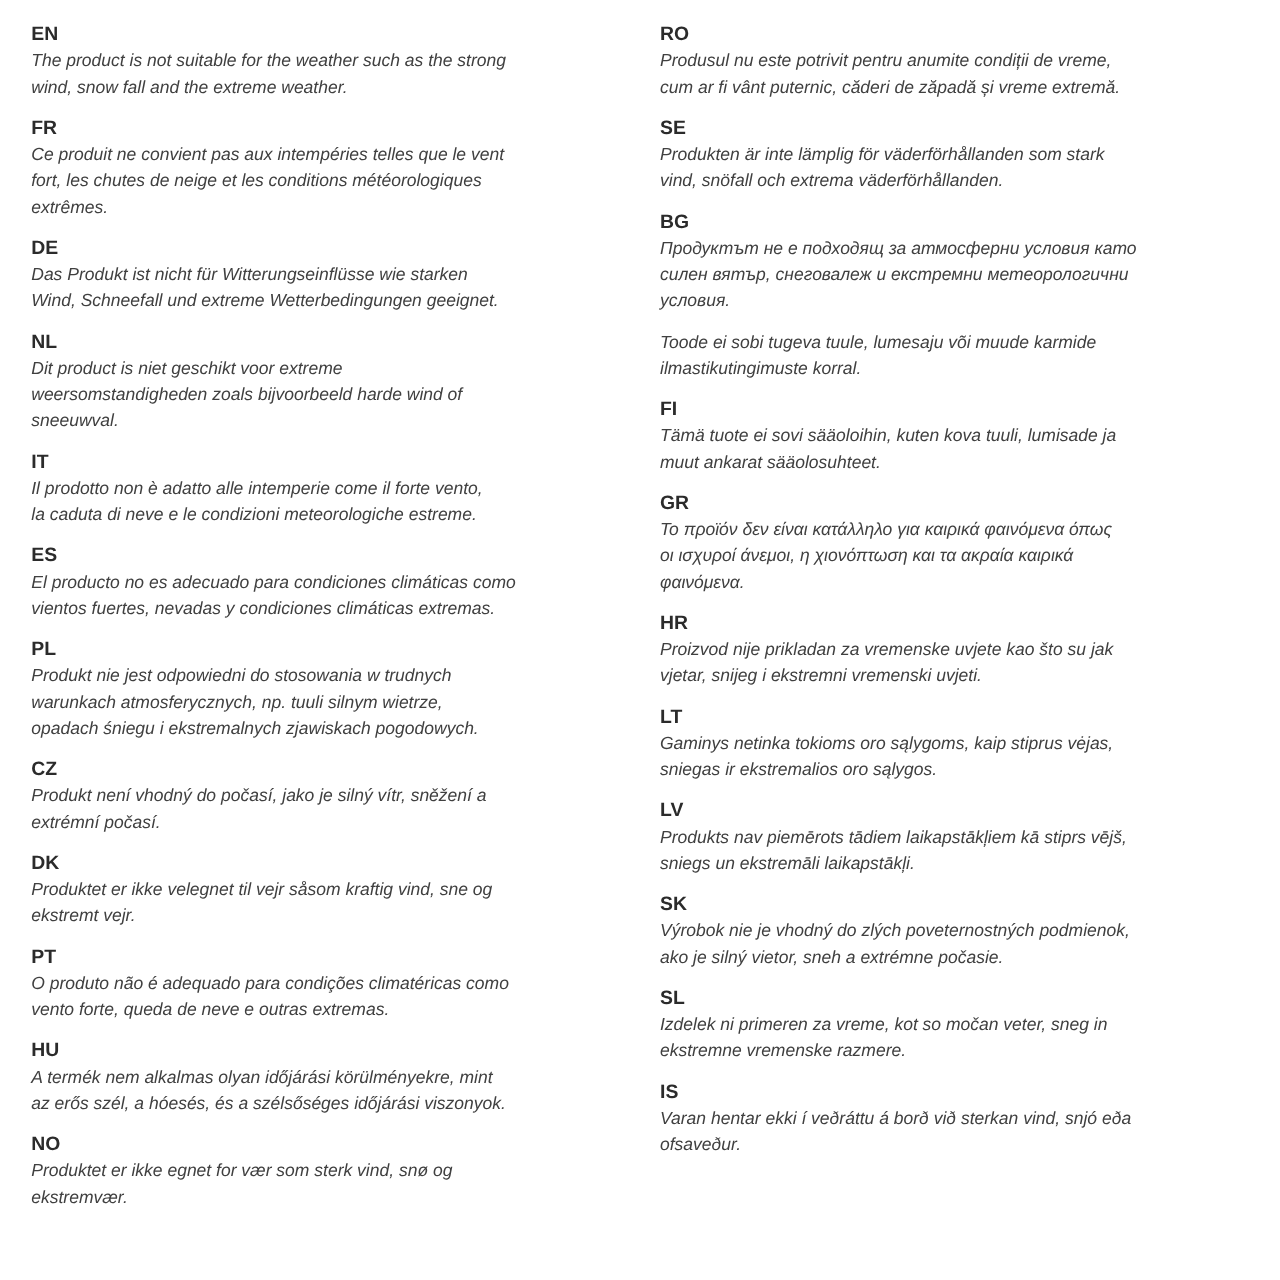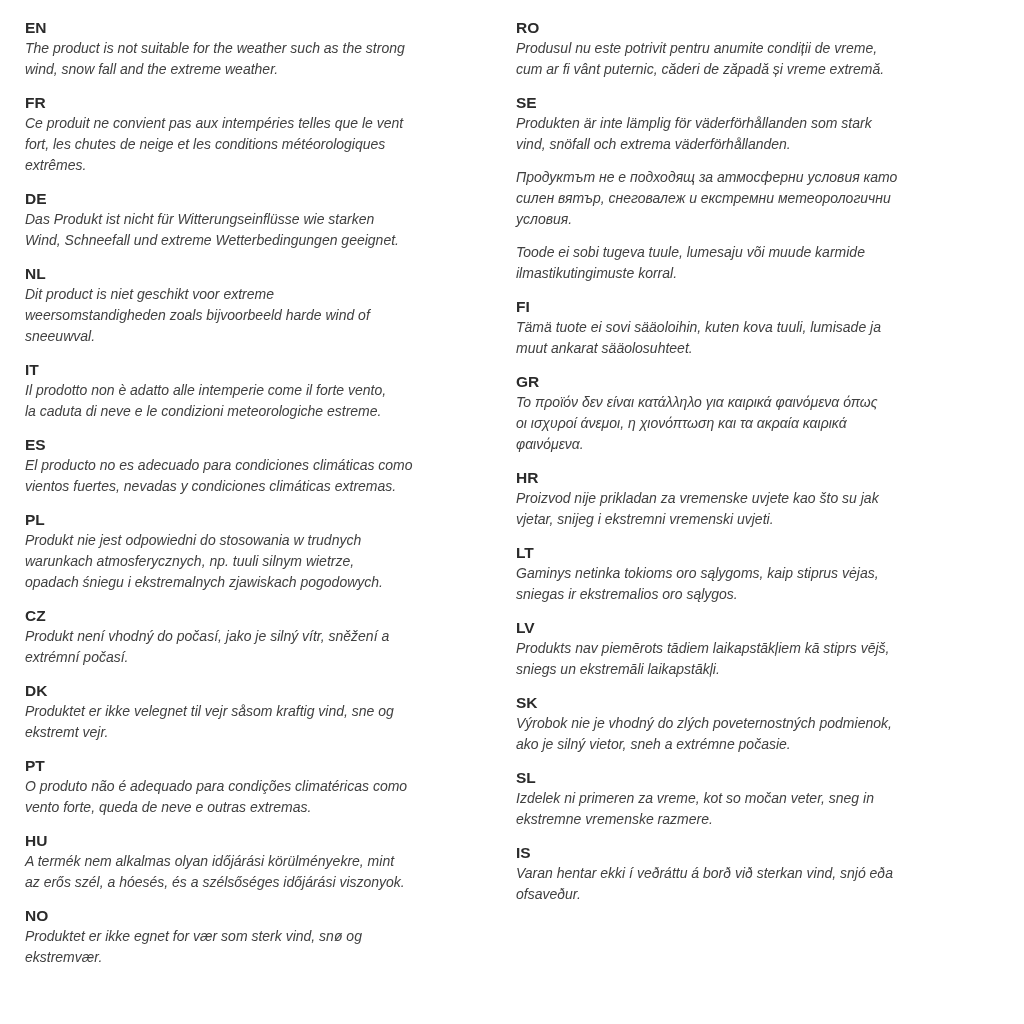--- a/index.html
+++ b/index.html
@@ -13,21 +13,21 @@
     box-sizing: border-box;
     padding: 17px 12px 0 25px;
     background: #ffffff;
     font-family: "Liberation Sans", sans-serif;
     color: #303030;
     overflow: hidden;
   }
   .columns {
     display: grid;
     grid-template-columns: 484px 494px;
-    column-gap: 7px;
+    column-gap: 19px;
   }
   .lang-block {
     margin: 0 0 12px 0;
   }
   .lang-code {
     margin: 0;
     font-size: 15.5px;
     line-height: 21px;
     font-weight: 700;
     color: #2b2b2b;
@@ -130,20 +130,21 @@
 cum ar fi vânt puternic, căderi de zăpadă și vreme extremă.</p>
   </section>
 
   <section class="lang-block">
     <h3 class="lang-code">SE</h3>
     <p class="lang-text">Produkten är inte lämplig för väderförhållanden som stark
 vind, snöfall och extrema väderförhållanden.</p>
   </section>
 
   <section class="lang-block">
+    <h3 class="lang-code">BG</h3>
     <p class="lang-text">Продуктът не е подходящ за атмосферни условия като
 силен вятър, снеговалеж и екстремни метеорологични
 условия.</p>
   </section>
 
   <section class="lang-block">
     <p class="lang-text">Toode ei sobi tugeva tuule, lumesaju või muude karmide
 ilmastikutingimuste korral.</p>
   </section>
 

